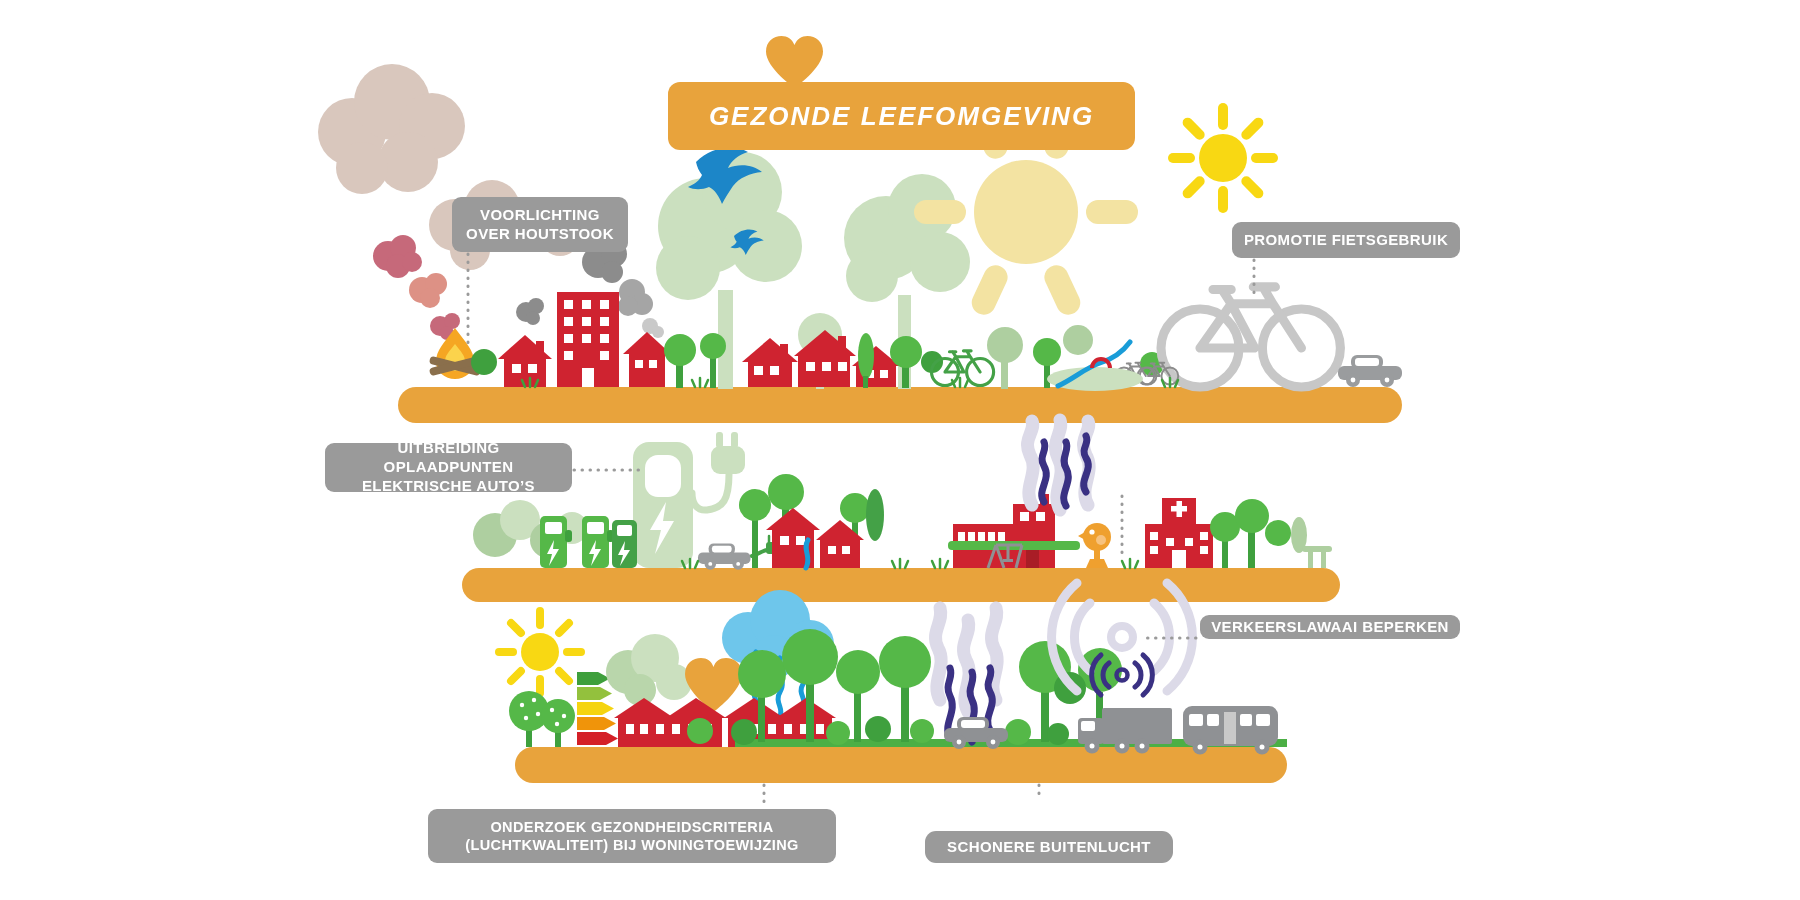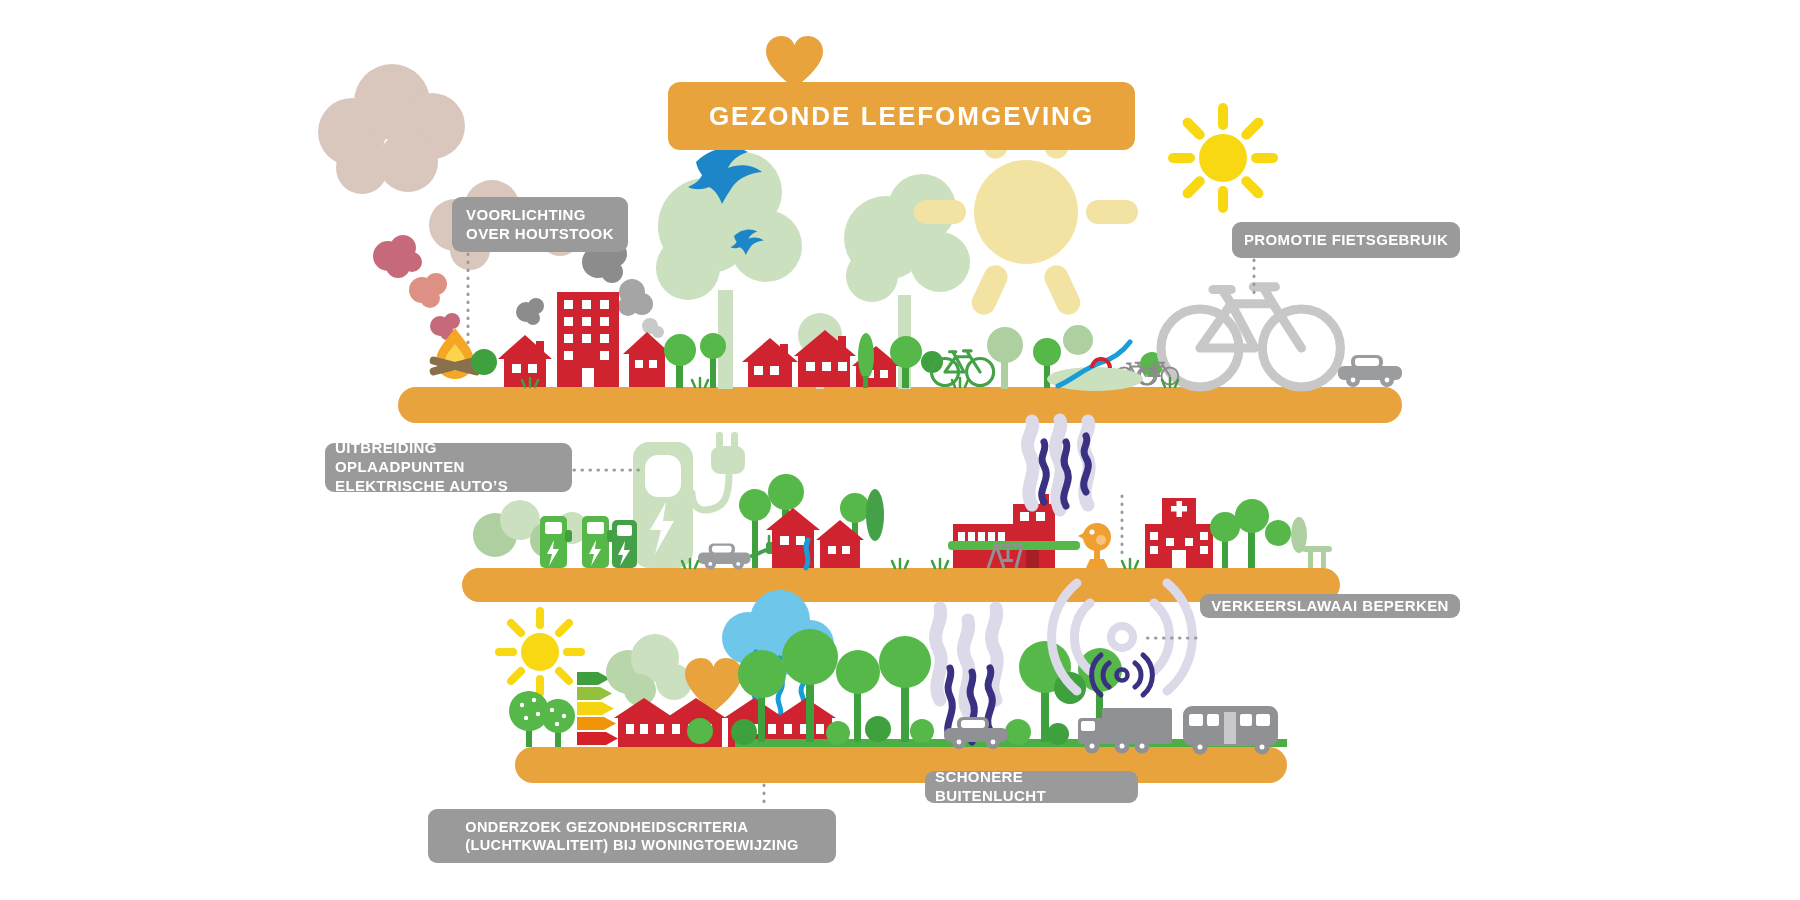--- a/index.html
+++ b/index.html
@@ -1,31 +1,31 @@
 <!DOCTYPE html>
 <html><head>
 <meta charset="utf-8">
 <style>
   html,body{margin:0;padding:0;background:#fff;}
   #stage{position:relative;width:1800px;height:900px;background:#fff;overflow:hidden;
          font-family:"Liberation Sans", sans-serif;}
   #scene-svg{position:absolute;left:0;top:0;width:1800px;height:900px;}
   .label{position:absolute;box-sizing:border-box;display:flex;align-items:center;justify-content:center;
          background:#9A9A9A;color:#fff;font-weight:bold;font-size:15px;line-height:1.25;
-         letter-spacing:.4px;white-space:pre-line;border-radius:9px;padding:12px 10px;}
+         letter-spacing:.4px;text-align:center;white-space:pre-line;border-radius:9px;padding:12px 10px;}
   .banner{position:absolute;left:668px;top:82px;width:467px;height:68px;background:#E8A33C;
           border-radius:12px;display:flex;align-items:center;justify-content:center;}
-  .banner span{color:#fff;font-weight:bold;font-size:26px;letter-spacing:2px;white-space:nowrap;}
+  .banner span{color:#fff;font-weight:bold;font-size:26px;letter-spacing:2px;white-space:nowrap;font-style:italic;}
   .lbl-voorlichting{left:452px;top:197px;width:176px;height:55px;}
   .lbl-promotie{left:1232px;top:222px;width:228px;height:36px;}
   .lbl-uitbreiding{left:325px;top:443px;width:247px;height:49px;}
   .lbl-scholen{left:1107px;top:432px;width:330px;height:62px;font-size:14.5px;line-height:1.22;}
-  .lbl-verkeer{left:1200px;top:594px;width:260px;height:20px;}
+  .lbl-verkeer{left:1200px;top:615px;width:260px;height:20px;}
   .lbl-woning{left:428px;top:809px;width:408px;height:54px;font-size:14.5px;}
-  .lbl-schoner{left:925px;top:771px;width:213px;height:32px;}
+  .lbl-schoner{left:925px;top:831px;width:248px;height:32px;border-radius:11px;}
 </style>
 </head>
 <body>
 
 <div id="stage">
 
 <svg id="scene-svg" viewBox="0 0 1800 900">
   <defs>
     <path id="swallow" d="M0,0 c16,-16 38,-18 52,-10 c-10,3 -17,9 -20,16 c12,-5 26,-3 34,4 c-12,1 -23,6 -29,14 c-4,6 -8,12 -11,18 c-3,-8 -7,-14 -13,-17 c-7,3 -15,3 -21,0 c7,-3 12,-7 14,-12 c-3,-4 -5,-8 -6,-13 z"></path>
     <g id="bike" fill="none" stroke-width="7" stroke-linecap="round" stroke-linejoin="round">

